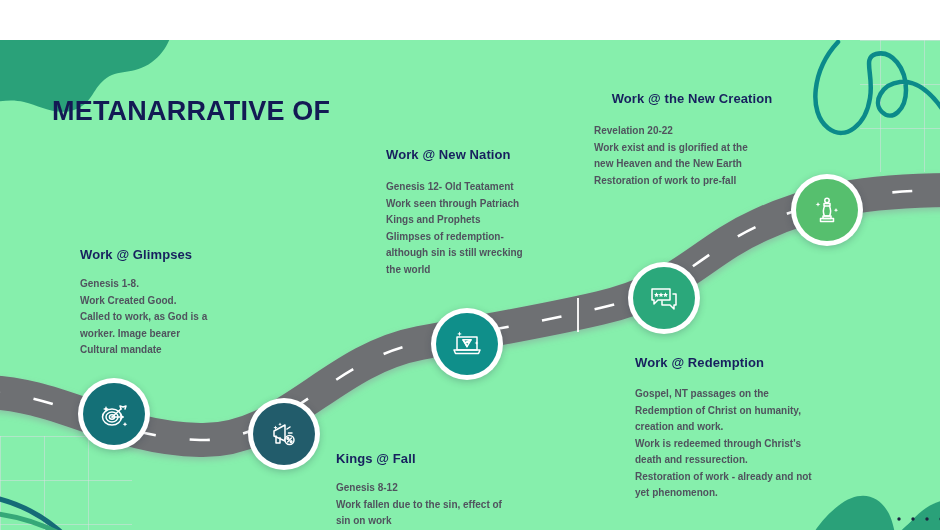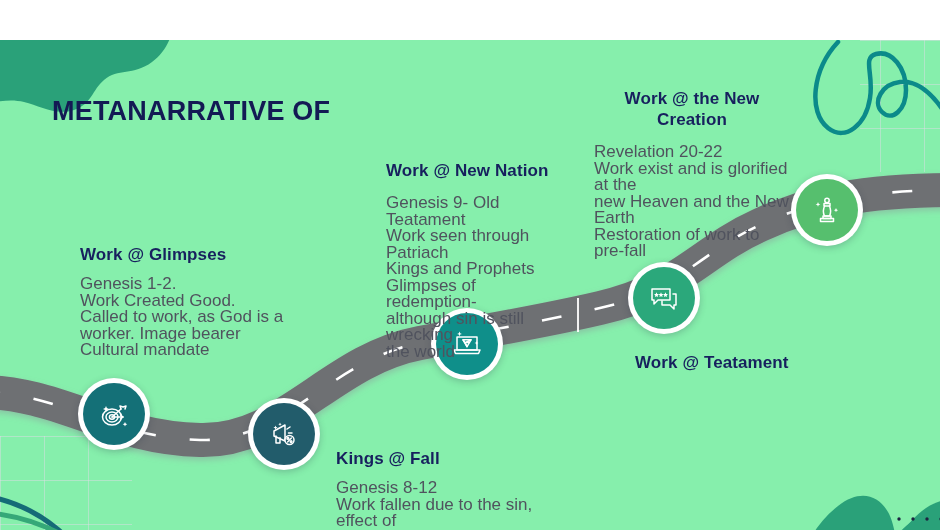--- a/index.html
+++ b/index.html
@@ -39,40 +39,40 @@
     font-weight: bold;
     color: #131a54;
     letter-spacing: 0.2px;
     text-transform: uppercase;
   }
 
   
   .block { position: absolute; }
   .block h3 {
     margin: 0 0 11px 0;
-    font-size: 17px;
+    font-size: 13px;
     line-height: 21px;
     font-weight: bold;
     color: #17205e;
     letter-spacing: 0.1px;
   }
   .block p {
     margin: 0;
-    font-size: 17px;
+    font-size: 10px;
     line-height: 16.5px;
-    font-weight: normal;
+    font-weight: bold;
     color: #50535e;
     white-space: pre-line;
   }
   .block.center h3 { text-align: center; }
 
   
   #block-creation    { left: 80px;  top: 204px; width: 215px; }
   #block-fall        { left: 336px; top: 408px; width: 215px; }
-  #block-nation      { left: 386px; top: 120px; width: 172px; }
+  #block-nation      { left: 386px; top: 104px; width: 172px; }
   #block-redemption  { left: 635px; top: 312px; width: 218px; }
   #block-newcreation { left: 594px; top: 48px;  width: 196px; }
   #block-newcreation h3 { margin-bottom: 14px; }
   #block-nation h3 { margin-bottom: 14px; }
   #block-redemption h3 { margin-bottom: 13px; }
 
   
   .badge {
     position: absolute;
     border-radius: 50%;
@@ -243,47 +243,54 @@
   </div>
 
   <div class="layer" id="text-layer">
 
     <div class="title">
       <div>METANARRATIVE OF</div>
     </div>
 
     <div class="block" id="block-creation">
       <h3>Work @ Glimpses</h3>
-      <p>Genesis 1-2.
+      <p>Genesis 1-8.
 Work Created Good.
 Called to work, as God is a
 worker. Image bearer
 Cultural mandate</p>
     </div>
 
     <div class="block" id="block-fall">
       <h3>Kings @ Fall</h3>
       <p>Genesis 8-12
 Work fallen due to the sin, effect of
 sin on work
 Work became difficult and cursed</p>
     </div>
 
     <div class="block" id="block-nation">
       <h3>Work @ New Nation</h3>
-      <p>Genesis 9- Old Teatament
+      <p>Genesis 12- Old Teatament
 Work seen through Patriach
 Kings and Prophets
 Glimpses of redemption-
 although sin is still wrecking
 the world</p>
     </div>
 
     <div class="block" id="block-redemption">
-      <h3>Work @ Teatament</h3>
+      <h3>Work @ Redemption</h3>
+      <p>Gospel, NT passages on the
+Redemption of Christ on humanity,
+creation and work.
+Work is redeemed through Christ's
+death and ressurection.
+Restoration of work - already and not
+yet phenomenon.</p>
     </div>
 
     <div class="block center" id="block-newcreation">
       <h3>Work @  the  New Creation</h3>
       <p>Revelation 20-22
 Work exist and is glorified at the
 new Heaven and the New Earth
 Restoration of work to pre-fall</p>
     </div>
   </div>

